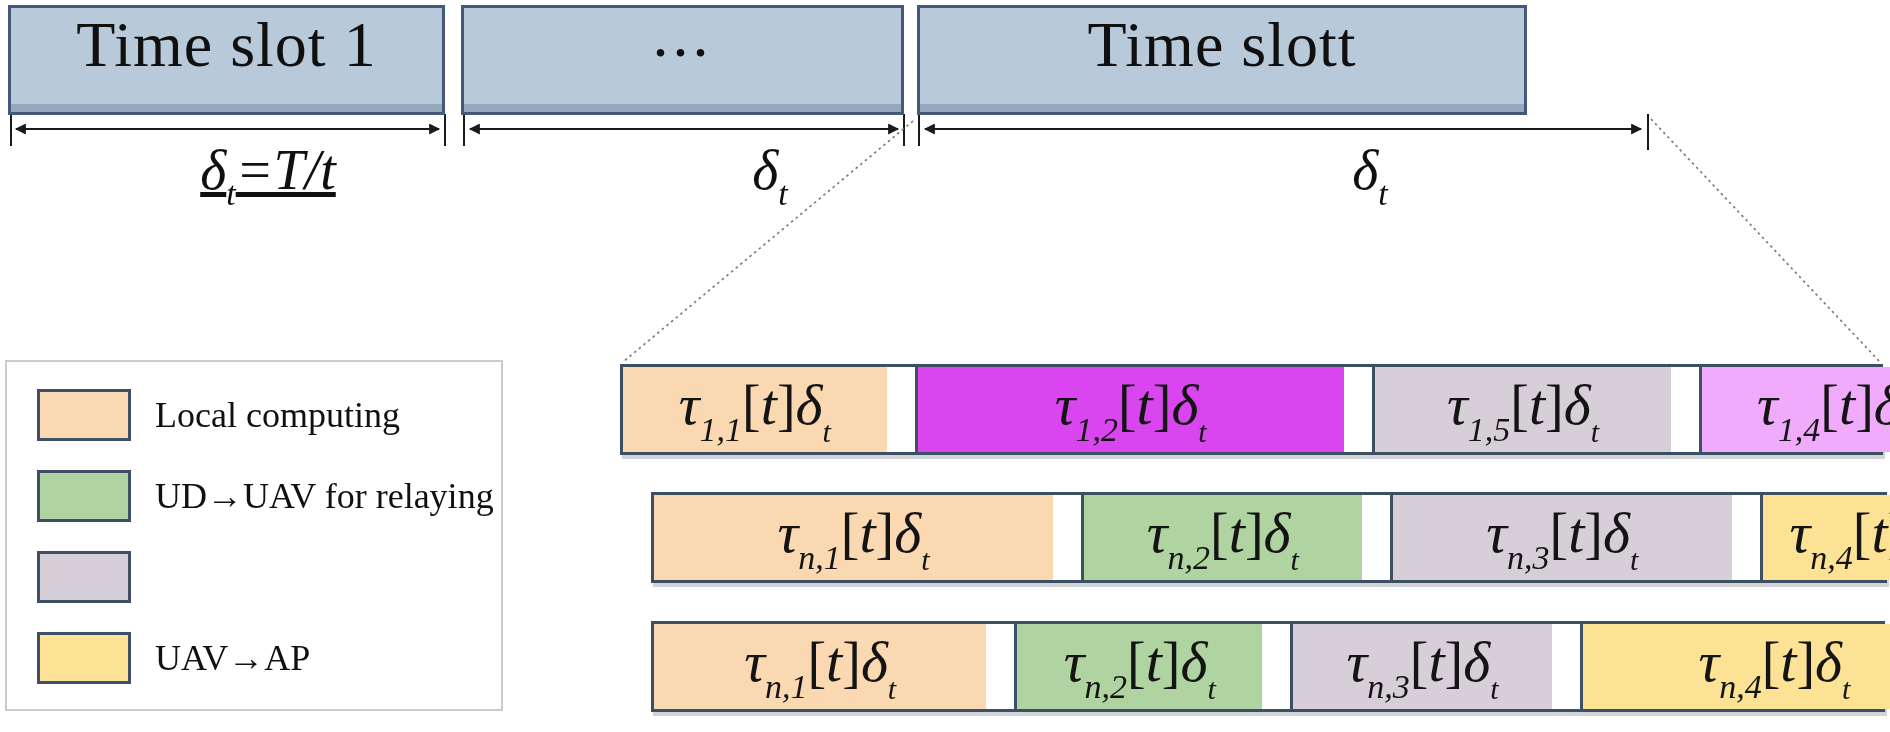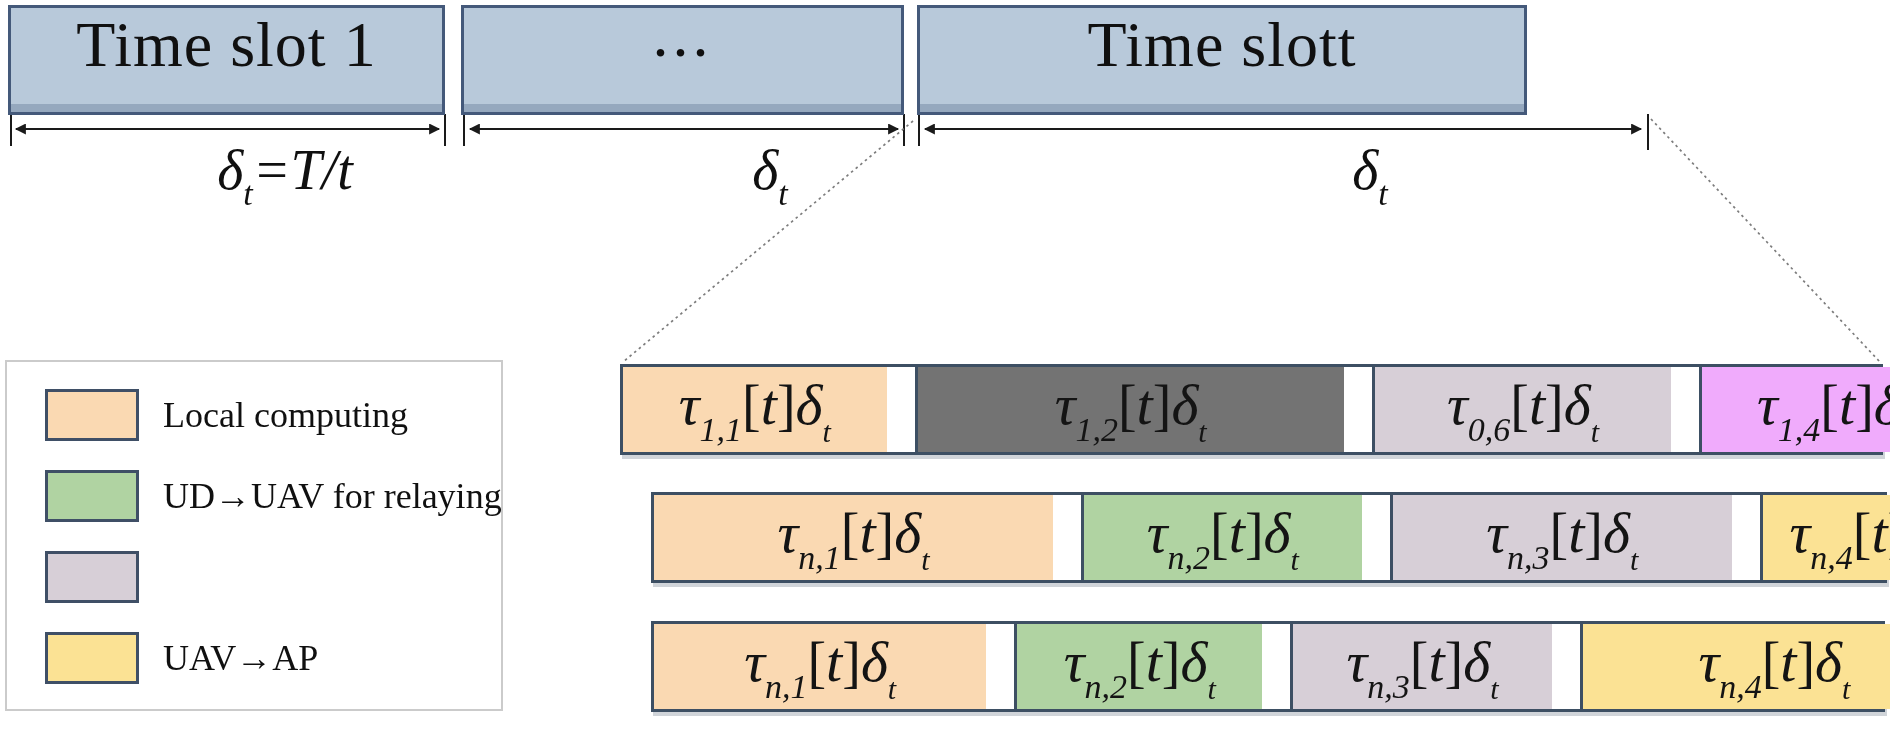--- a/index.html
+++ b/index.html
@@ -19,21 +19,21 @@
   }
   .slot1{left:8px;   width:437px;}
   .slot2{left:461px; width:443px;}
   .slot3{left:917px; width:610px;}
   .slot2 .slot-text{transform:translateY(-10px); letter-spacing:4px;}
   
   .dur{
     position:absolute; top:138px; width:440px; text-align:center;
     font-size:56px; font-style:italic; color:#101010; white-space:nowrap;
   }
-  .dur1{left:65px;} .dur2{left:550px;} .dur3{left:1150px;}
+  .dur1{left:48px;text-decoration:underline;} .dur2{left:550px;} .dur3{left:1150px;}
   .dur .dsub{font-size:34px; vertical-align:-16px;}
   
   .trow{
     position:absolute; display:flex;
     border:3px solid var(--bar_border,#3d4f63);
     box-sizing:border-box; background:#fff;
     box-shadow: 2px 4px 0 rgba(120,132,145,.35);
     gap: 28px;
   }
   .trow1{left:620px; top:364px; width:1263px; height:91px;}
@@ -50,21 +50,21 @@
   .ml .v{font-style:italic; font-size:58px;}
   .ml .sb{font-style:italic; font-size:34px; vertical-align:-17px;}
   .ml .bk{font-style:normal; font-size:56px;}
   .ml .dsub{font-style:italic; font-size:30px; vertical-align:-18px;}
   
   .legend{
     position:absolute; left:5px; top:360px; width:498px; height:351px;
     border:2px solid var(--legend_border,#cbcbcb); box-sizing:border-box;
     background:#fff;
     display:flex; flex-direction:column; justify-content:space-between;
-    padding:24px 0 22px 16px;
+    padding:24px 0 22px 8px;
   }
   .legend-item{display:flex; align-items:center; height:58px;}
   .swatch{
     width:94px; height:52px; box-sizing:border-box; margin-left:22px; margin-right:24px;
     border:3px solid var(--swatch_border,#3f4f66); flex:0 0 auto;
   }
   .legend-label{font-size:36px; color:#101010; white-space:nowrap;}
   
   .overlay{position:absolute; left:0; top:0; pointer-events:none;}
 </style>
@@ -111,25 +111,25 @@
   </div>
 
   <div class="dur dur1"><span>δ</span><span class="dsub">t</span><span>=T/t</span></div>
   <div class="dur dur2"><span>δ</span><span class="dsub">t</span><span></span></div>
   <div class="dur dur3"><span>δ</span><span class="dsub">t</span><span></span></div>
 
   <div class="trow trow1">
     <div class="seg" style="flex: 0 0 20.98%; background: rgb(250, 217, 178);">
       <span class="ml"><span class="v">τ</span><span class="sb">1,1</span><span class="bk">[</span><span class="v">t</span><span class="bk">]</span><span class="v">δ</span><span class="dsub">t</span></span>
     </div>
-    <div class="seg" style="flex: 0 0 34.13%; background: #737373; justify-content: center;">
+    <div class="seg" style="flex: 0 0 34.13%; background: #d946ef; justify-content: center;">
       <span class="ml"><span class="v">τ</span><span class="sb">1,2</span><span class="bk">[</span><span class="v">t</span><span class="bk">]</span><span class="v">δ</span><span class="dsub">t</span></span>
     </div>
     <div class="seg" style="flex: 0 0 23.83%; background: rgb(215, 207, 215);">
-      <span class="ml"><span class="v">τ</span><span class="sb">0,6</span><span class="bk">[</span><span class="v">t</span><span class="bk">]</span><span class="v">δ</span><span class="dsub">t</span></span>
+      <span class="ml"><span class="v">τ</span><span class="sb">1,5</span><span class="bk">[</span><span class="v">t</span><span class="bk">]</span><span class="v">δ</span><span class="dsub">t</span></span>
     </div>
     <div class="seg" style="flex: 0 0 21.06%; background: #f0abfc;">
       <span class="ml"><span class="v">τ</span><span class="sb">1,4</span><span class="bk">[</span><span class="v">t</span><span class="bk">]</span><span class="v">δ</span><span class="dsub">t</span></span>
     </div>
   </div>
 
   <div class="trow trow2">
     <div class="seg" style="flex: 0 0 32.44%; background: rgb(250, 217, 178);">
       <span class="ml"><span class="v">τ</span><span class="sb">n,1</span><span class="bk">[</span><span class="v">t</span><span class="bk">]</span><span class="v">δ</span><span class="dsub">t</span></span>
     </div>

